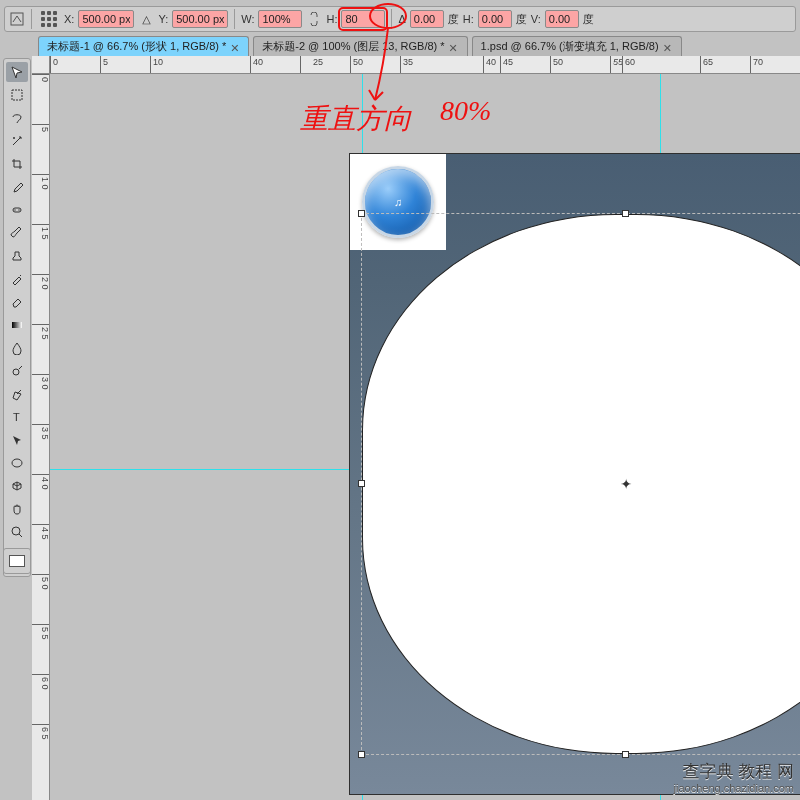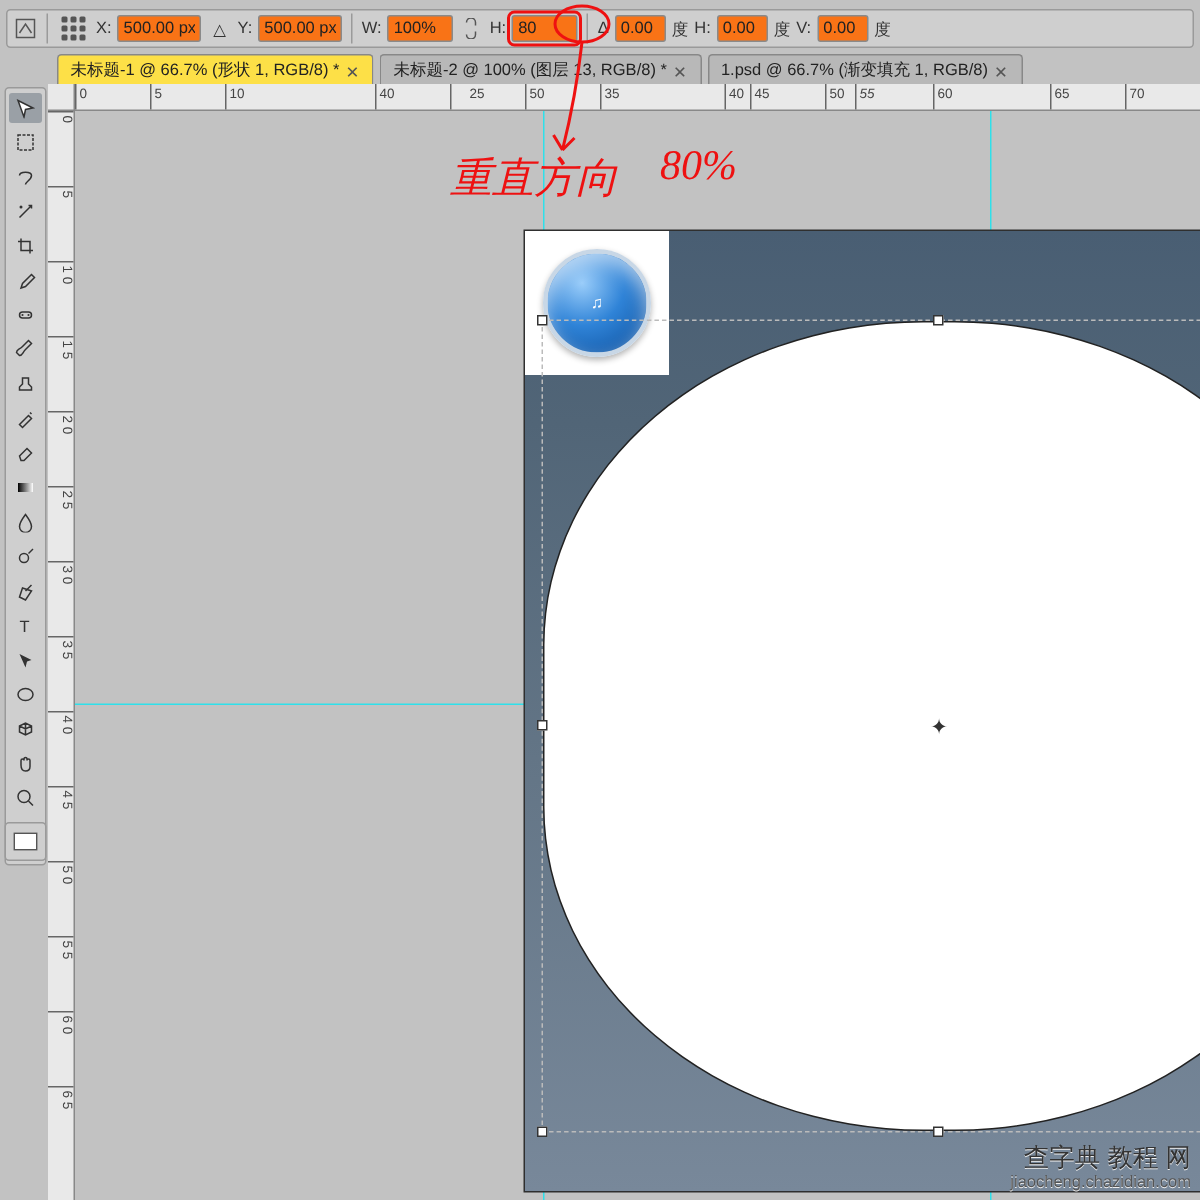--- a/index.html
+++ b/index.html
@@ -2,33 +2,33 @@
 <html><head>
 <meta charset="utf-8">
 <style>
 *{margin:0;padding:0;box-sizing:border-box;font-family:"Microsoft YaHei",Arial,sans-serif;font-size:11px;-webkit-user-select:none;user-select:none}
 html,body{width:800px;height:800px;overflow:hidden}
 body{background:#c2c2c2;position:relative}
 
 
 .optbar{position:absolute;left:4px;top:6px;right:4px;height:26px;background:#cfcfcf;border:1px solid #9a9a9a;border-radius:3px;display:flex;align-items:center;padding:0 4px;gap:4px}
 .optlabel{color:#333;white-space:nowrap}
-.optinput{background:#f97316;border:1px solid #8a8a8a;border-radius:2px;height:18px;padding:0 3px;color:#222}
+.optinput{background:#fca5a5;border:1px solid #8a8a8a;border-radius:2px;height:18px;padding:0 3px;color:#222}
 .optinput.w56{width:56px}
 .optinput.w44{width:44px}
 .optinput.w34{width:34px}
 .opticon{width:16px;height:16px;display:flex;align-items:center;justify-content:center;color:#333}
 .optsep{width:1px;height:20px;background:#9a9a9a;margin:0 2px}
 .griddot{width:22px;height:18px;display:grid;grid-template-columns:repeat(3,4px);grid-template-rows:repeat(3,4px);gap:2px;align-content:center;justify-content:center}
 .griddot span{width:4px;height:4px;background:#555;border-radius:1px}
 
 
 .tabs{position:absolute;left:32px;top:36px;right:4px;height:20px;display:flex;gap:4px;align-items:flex-end;padding-left:6px}
 .tab{background:#b8b8b8;border:1px solid #888;border-bottom:none;border-radius:3px 3px 0 0;padding:2px 8px;color:#222;font-size:11px;display:flex;align-items:center;gap:4px}
-.tab.active{background:#fde047}
+.tab.active{background:#7dd3fc}
 .tab .close{width:10px;height:10px;color:#555}
 
 
 .toolbox{position:absolute;left:3px;top:58px;width:28px;background:#cfcfcf;border:1px solid #9a9a9a;border-radius:3px;padding:3px 2px;display:flex;flex-direction:column;gap:3px;align-items:center}
 .tool{width:22px;height:20px;display:flex;align-items:center;justify-content:center;color:#333;border-radius:2px}
 .tool.sel{background:#9aa0a6;color:#fff}
 .swatches{margin-top:6px;width:22px;height:22px;position:relative}
 .sw-fg{position:absolute;left:0;top:0;width:14px;height:14px;background:#e20303;border:1px solid #000}
 .sw-bg{position:absolute;right:0;bottom:0;width:14px;height:14px;background:#fff;border:1px solid #000}
 
@@ -266,21 +266,21 @@
       <div class="htk" style="left: 50px;">5</div>
       <div class="htk" style="left: 100px;">10</div>
       <div class="htk" style="left: 150px; margin-top: 18px;">15</div>
       <div class="htk" style="left: 200px;">40</div>
       <div class="htk" style="left: 250px; padding-left: 12px;">25</div>
       <div class="htk" style="left: 300px;">50</div>
       <div class="htk" style="left: 350px;">35</div>
       <div class="htk" style="left: 400px; margin-left: 33px;">40</div>
       <div class="htk" style="left: 450px;">45</div>
       <div class="htk" style="left: 500px;">50</div>
-      <div class="htk" style="left: 520px; font-style: italic;">55</div>
+      <div class="htk" style="left: 560px; font-style: italic;">55</div>
       <div class="htk" style="left: 572px;">60</div>
       <div class="htk" style="left: 650px;">65</div>
       <div class="htk" style="left: 700px;">70</div>
     </div>
   <div class="vruler" id="vruler">
       <div class="vtk" style="top: 0px;">0</div>
       <div class="vtk" style="top: 50px;">5</div>
       <div class="vtk" style="top: 100px;">1 0</div>
       <div class="vtk" style="top: 150px;">1 5</div>
       <div class="vtk" style="top: 200px;">2 0</div>

